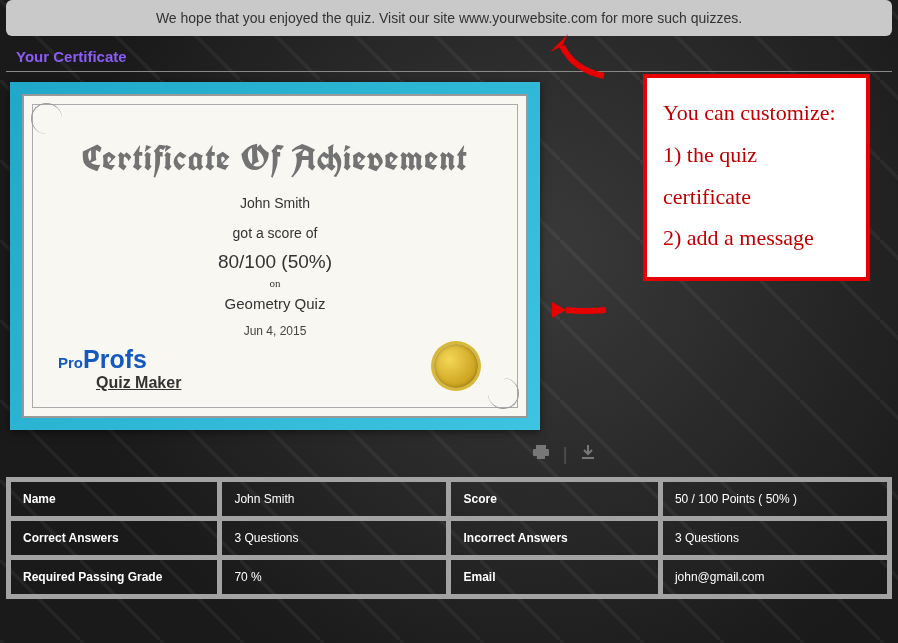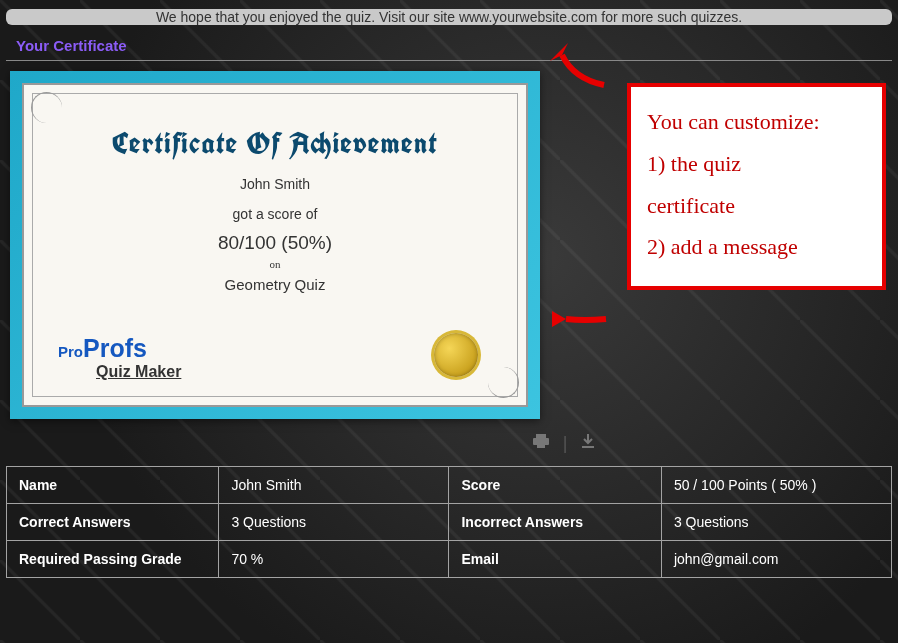--- a/index.html
+++ b/index.html
@@ -24,21 +24,22 @@
       background-image:
         linear-gradient(45deg, transparent 48%, rgba(255,255,255,0.05) 49%, rgba(255,255,255,0.05) 51%, transparent 52%);
       background-size: 80px 80px;
     }
     .content { position: relative; z-index: 1; padding: 0; }
 
     .banner {
       background: #c9c9c9;
       color: #333;
       text-align: center;
-      margin: 9px 6px 8px 6px;
+      padding: 10px;
+      margin: 0 6px 8px 6px;
       border-radius: 6px;
       font-size: 14px;
     }
 
     .section-title {
       color: #8b5cf6;
       font-weight: bold;
       font-size: 15px;
       padding: 4px 10px 6px 10px;
       border-bottom: 1px solid #888;
@@ -79,22 +80,22 @@
       position: absolute;
       width: 30px; height: 30px;
       border: 1px solid #999;
       border-radius: 50%;
     }
     .cert-border::before { top: -2px; left: -2px; border-right: none; border-bottom: none; }
     .cert-border::after { bottom: -2px; right: -2px; border-left: none; border-top: none; }
 
     .cert-title {
       font-family: "Old English Text MT", "UnifrakturCook", serif;
-      font-size: 30px;
-      color: #0c4a6e;
+      font-size: 36px;
+      color: #737373;
       margin-top: 18px;
       letter-spacing: 1px;
     }
     .cert-line { color: #333; font-size: 14px; margin-top: 14px; }
     .cert-score-line { color: #333; font-size: 19px; margin-top: 10px; }
     .cert-on { color: #333; font-size: 11px; margin-top: 4px; font-family: Liberation Serif, serif; }
     .cert-quiz { color: #333; font-size: 15px; margin-top: 6px; }
     .cert-date { color: #444; font-size: 12px; margin-top: 12px; }
 
     .cert-logo {
@@ -112,22 +113,22 @@
       bottom: 28px; right: 48px;
       width: 44px; height: 44px;
       background: radial-gradient(circle at 35% 35%, #f5d657, #caa21e 70%, #9a7a10);
       border-radius: 50%;
       box-shadow: 0 0 0 3px #d8b838, inset 0 0 4px rgba(0,0,0,0.3);
     }
 
     .callout {
       position: absolute;
       top: 74px;
-      right: 12px;
-      width: 259px;
+      right: 28px;
+      width: 227px;
       border: 4px solid #e60000;
       background: #fff;
       padding: 14px 16px 18px 16px;
       font-family: Georgia, serif;
       color: #c00000;
       font-size: 22px;
       line-height: 1.9;
       z-index: 5;
     }
     .arrow {
@@ -146,23 +147,23 @@
     .toolbar span { margin: 0 4px; cursor: pointer; }
     .toolbar .divider { color: #555; cursor: default; }
 
     .score-table {
       margin: 4px 6px 0 6px;
       border-collapse: collapse;
       width: calc(100% - 12px);
       color: #fff;
     }
     .score-table td {
-      border: 1px solid #a3a3a3;
+      border: 5px solid #a3a3a3;
       padding: 10px 12px;
-      font-size: 14px;
+      font-size: 12px;
     }
     .score-table td.label { font-weight: bold; width: 24%; }
     .score-table td.value { width: 26%; }
   </style>
 </head>
 <body>
 
 <div class="bg-overlay"></div>
 <div class="content">
 
@@ -173,20 +174,21 @@
   <div class="cert-row">
     <div class="certificate-frame">
       <div class="certificate-inner">
         <div class="cert-border"></div>
         <div class="cert-title">Certificate Of Achievement</div>
         <div class="cert-line">John Smith</div>
         <div class="cert-line">got a score of</div>
         <div class="cert-score-line">80/100 (50%)</div>
         <div class="cert-on">on</div>
         <div class="cert-quiz">Geometry Quiz</div>
+        <div class="cert-date">Jun 4, 2015</div>
         <div class="cert-logo">
           <span class="pro">Pro</span><span class="profs">Profs</span>
           <span class="sub">Quiz Maker</span>
         </div>
         <div class="cert-seal"></div>
       </div>
     </div>
   </div>
 
   <div class="callout">

